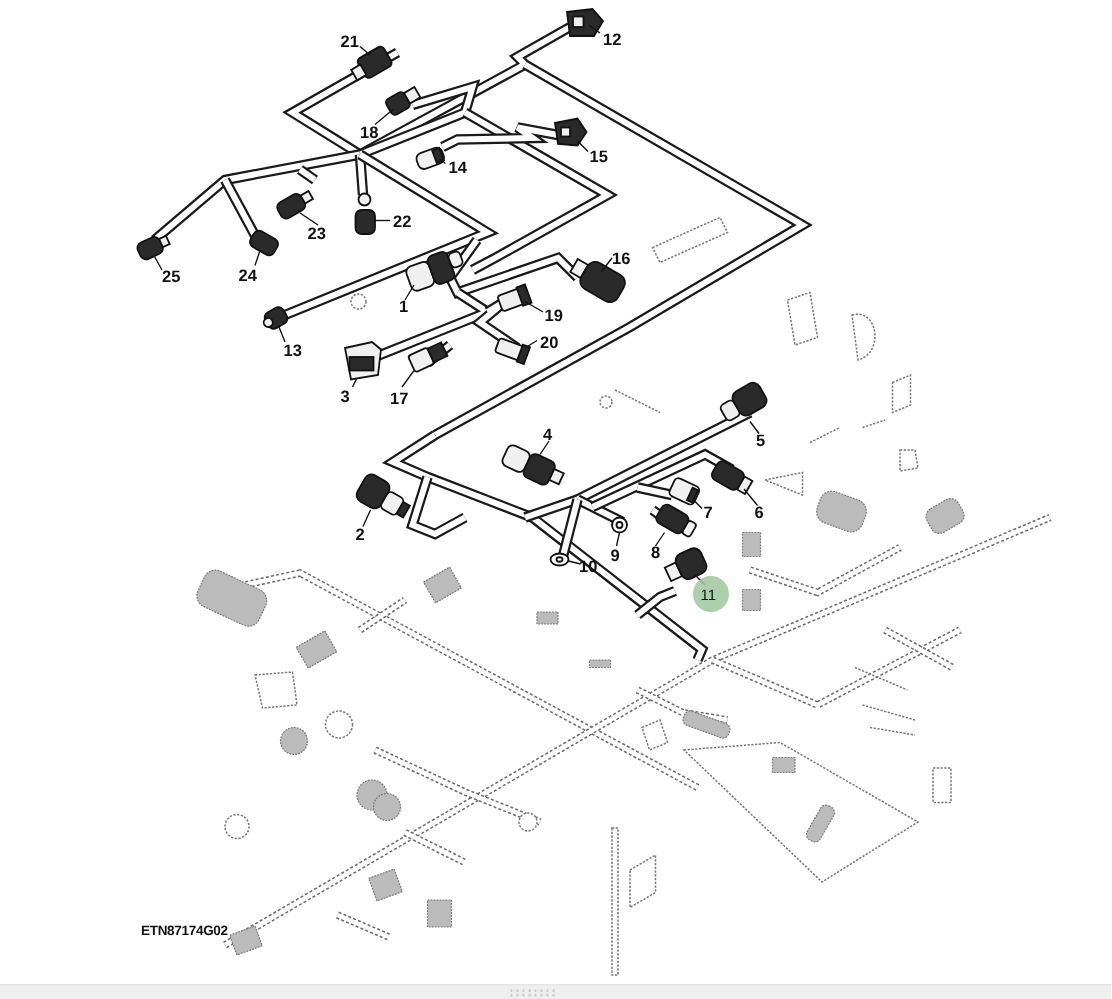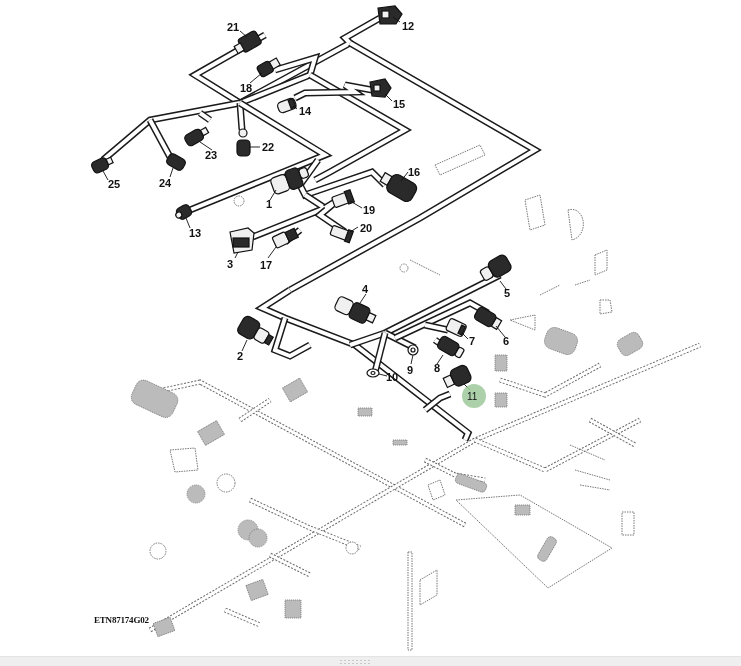--- a/index.html
+++ b/index.html
@@ -10,21 +10,21 @@
   .ghost { fill: none; stroke: #6a6a6a; stroke-width: 5; stroke-dasharray: 2 1.5; stroke-linejoin: miter; }
   .ghost-inner { fill: none; stroke: #ffffff; stroke-width: 3; stroke-linejoin: miter; }
   .ghost-part { fill: #ffffff; stroke: #777; stroke-width: 1; stroke-dasharray: 1.5 1; }
   .ghost-hatch { fill: #bbb; stroke: #777; stroke-width: 0.8; stroke-dasharray: 1.2 0.8; }
   .part { stroke: #111; stroke-width: 1.2; }
   .part-dark { fill: #2a2a2a; }
   .part-light { fill: #f0f0f0; }
   .leader { stroke: #111; stroke-width: 0.9; fill: none; }
   .callout { font-family: "Liberation Sans", sans-serif; font-weight: bold; font-size: 11px; fill: #111; }
   .hl-circle { fill: #9dc89b; opacity: 0.85; }
-  #figure-id { position: absolute; left: 94px; top: 615px; font-family: Liberation Serif, serif; font-weight: bold; font-size: 9px; color: #111; letter-spacing: -0.2px; }
+  #figure-id { position: absolute; left: 94px; top: 615px; font-family: Liberation Sans, sans-serif; font-weight: bold; font-size: 9px; color: #111; letter-spacing: -0.2px; }
   #bottom-bar { position: absolute; left: 0; top: 656px; width: 741px; height: 10px; background: #efefef; border-top: 1px solid #e4e4e4; }
   #drag-handle { position: absolute; left: 339px; top: 2px; width: 32px; height: 6px;
     background-image: radial-gradient(circle, #c8c8c8 0.8px, transparent 1px); background-size: 4px 3px; }
 </style>
 </head>
 <body>
 
 <svg id="diagram" viewBox="0 0 741 656" xmlns="http://www.w3.org/2000/svg">
 
   <g>

